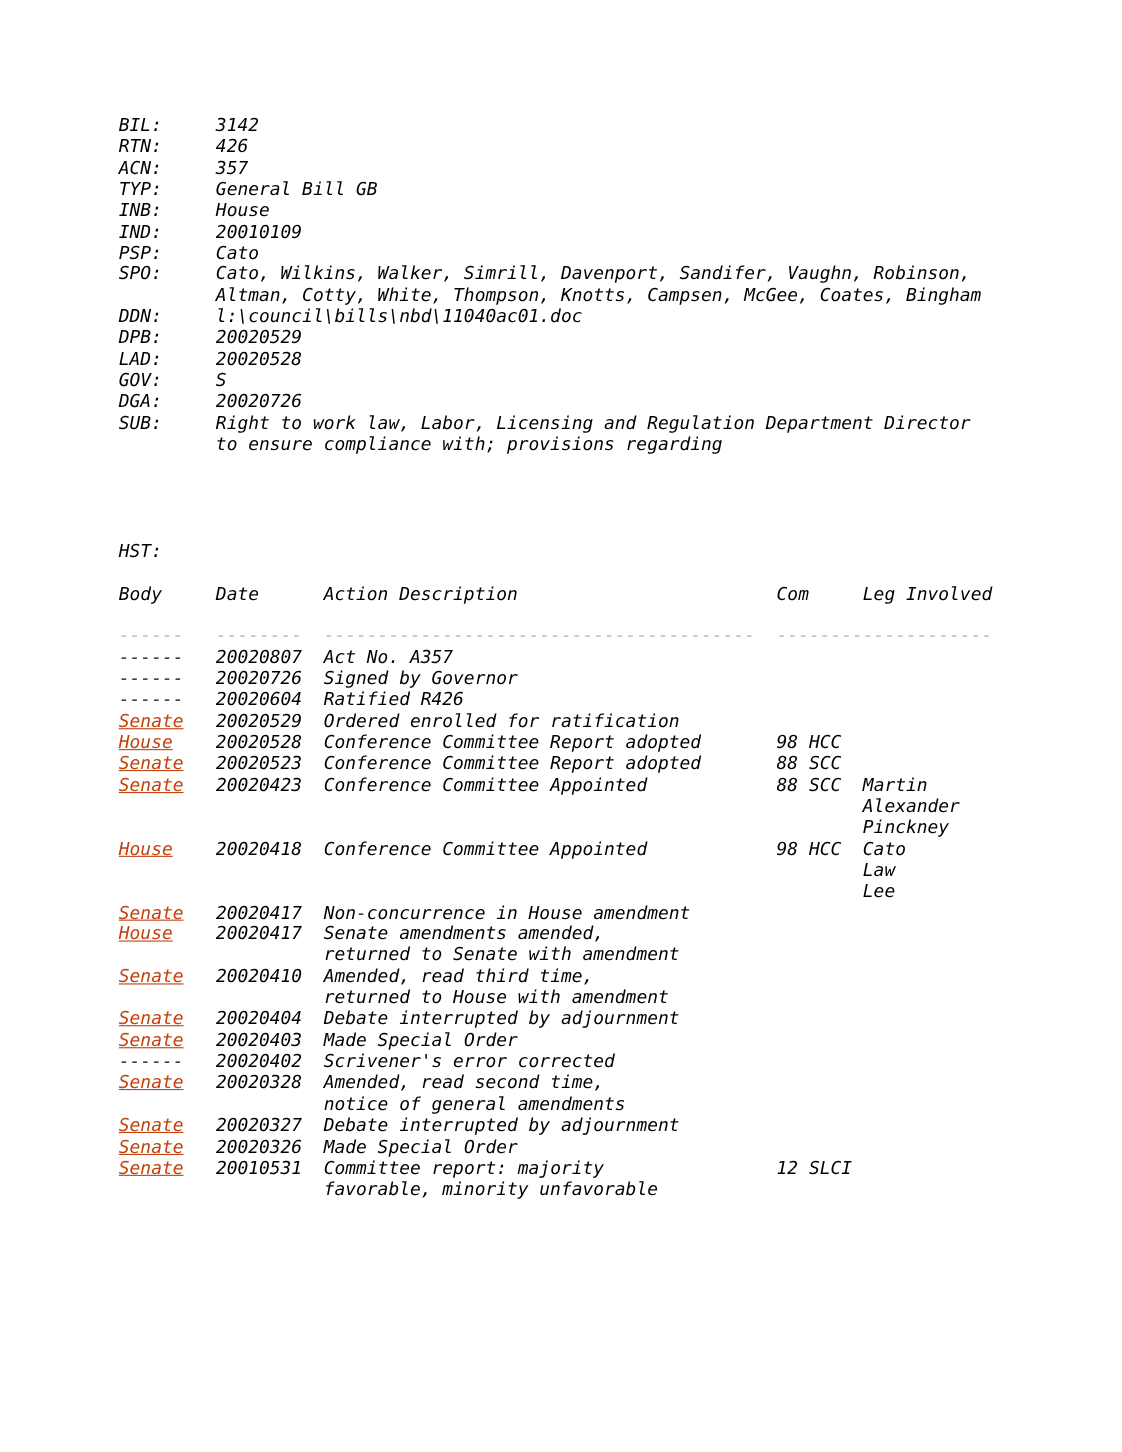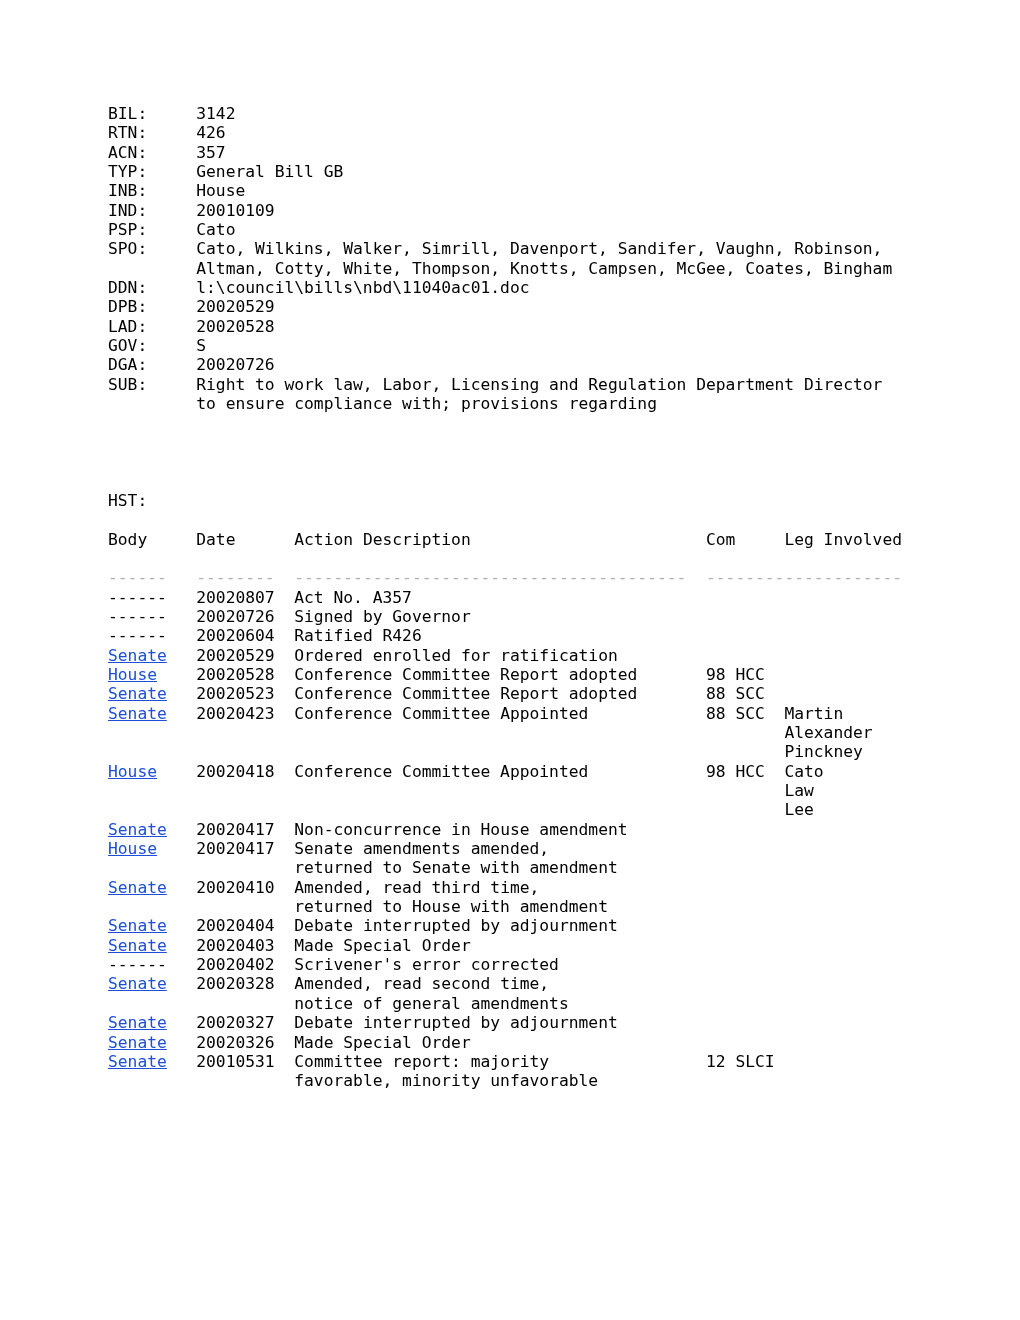--- a/index.html
+++ b/index.html
@@ -29,26 +29,27 @@
     font-family: "DejaVu Sans Mono", "Liberation Mono", monospace;
     font-size: 16.3px;
     line-height: 19.35px;
     color: #000000;
     white-space: pre;
     letter-spacing: 0px;
   }
   .line {
     white-space: pre;
     height: 19.35px;
+    font-style: italic;
   }
   .blank { height: 19.35px; }
 
   
   a.bodylink {
-    color: #1d4ed8;
+    color: #c2410c;
     text-decoration: underline;
     cursor: pointer;
   }
 
   
   .nobody { color: #000; }
 
   
   .ruler { color: #b0b0b0; }
 </style>

